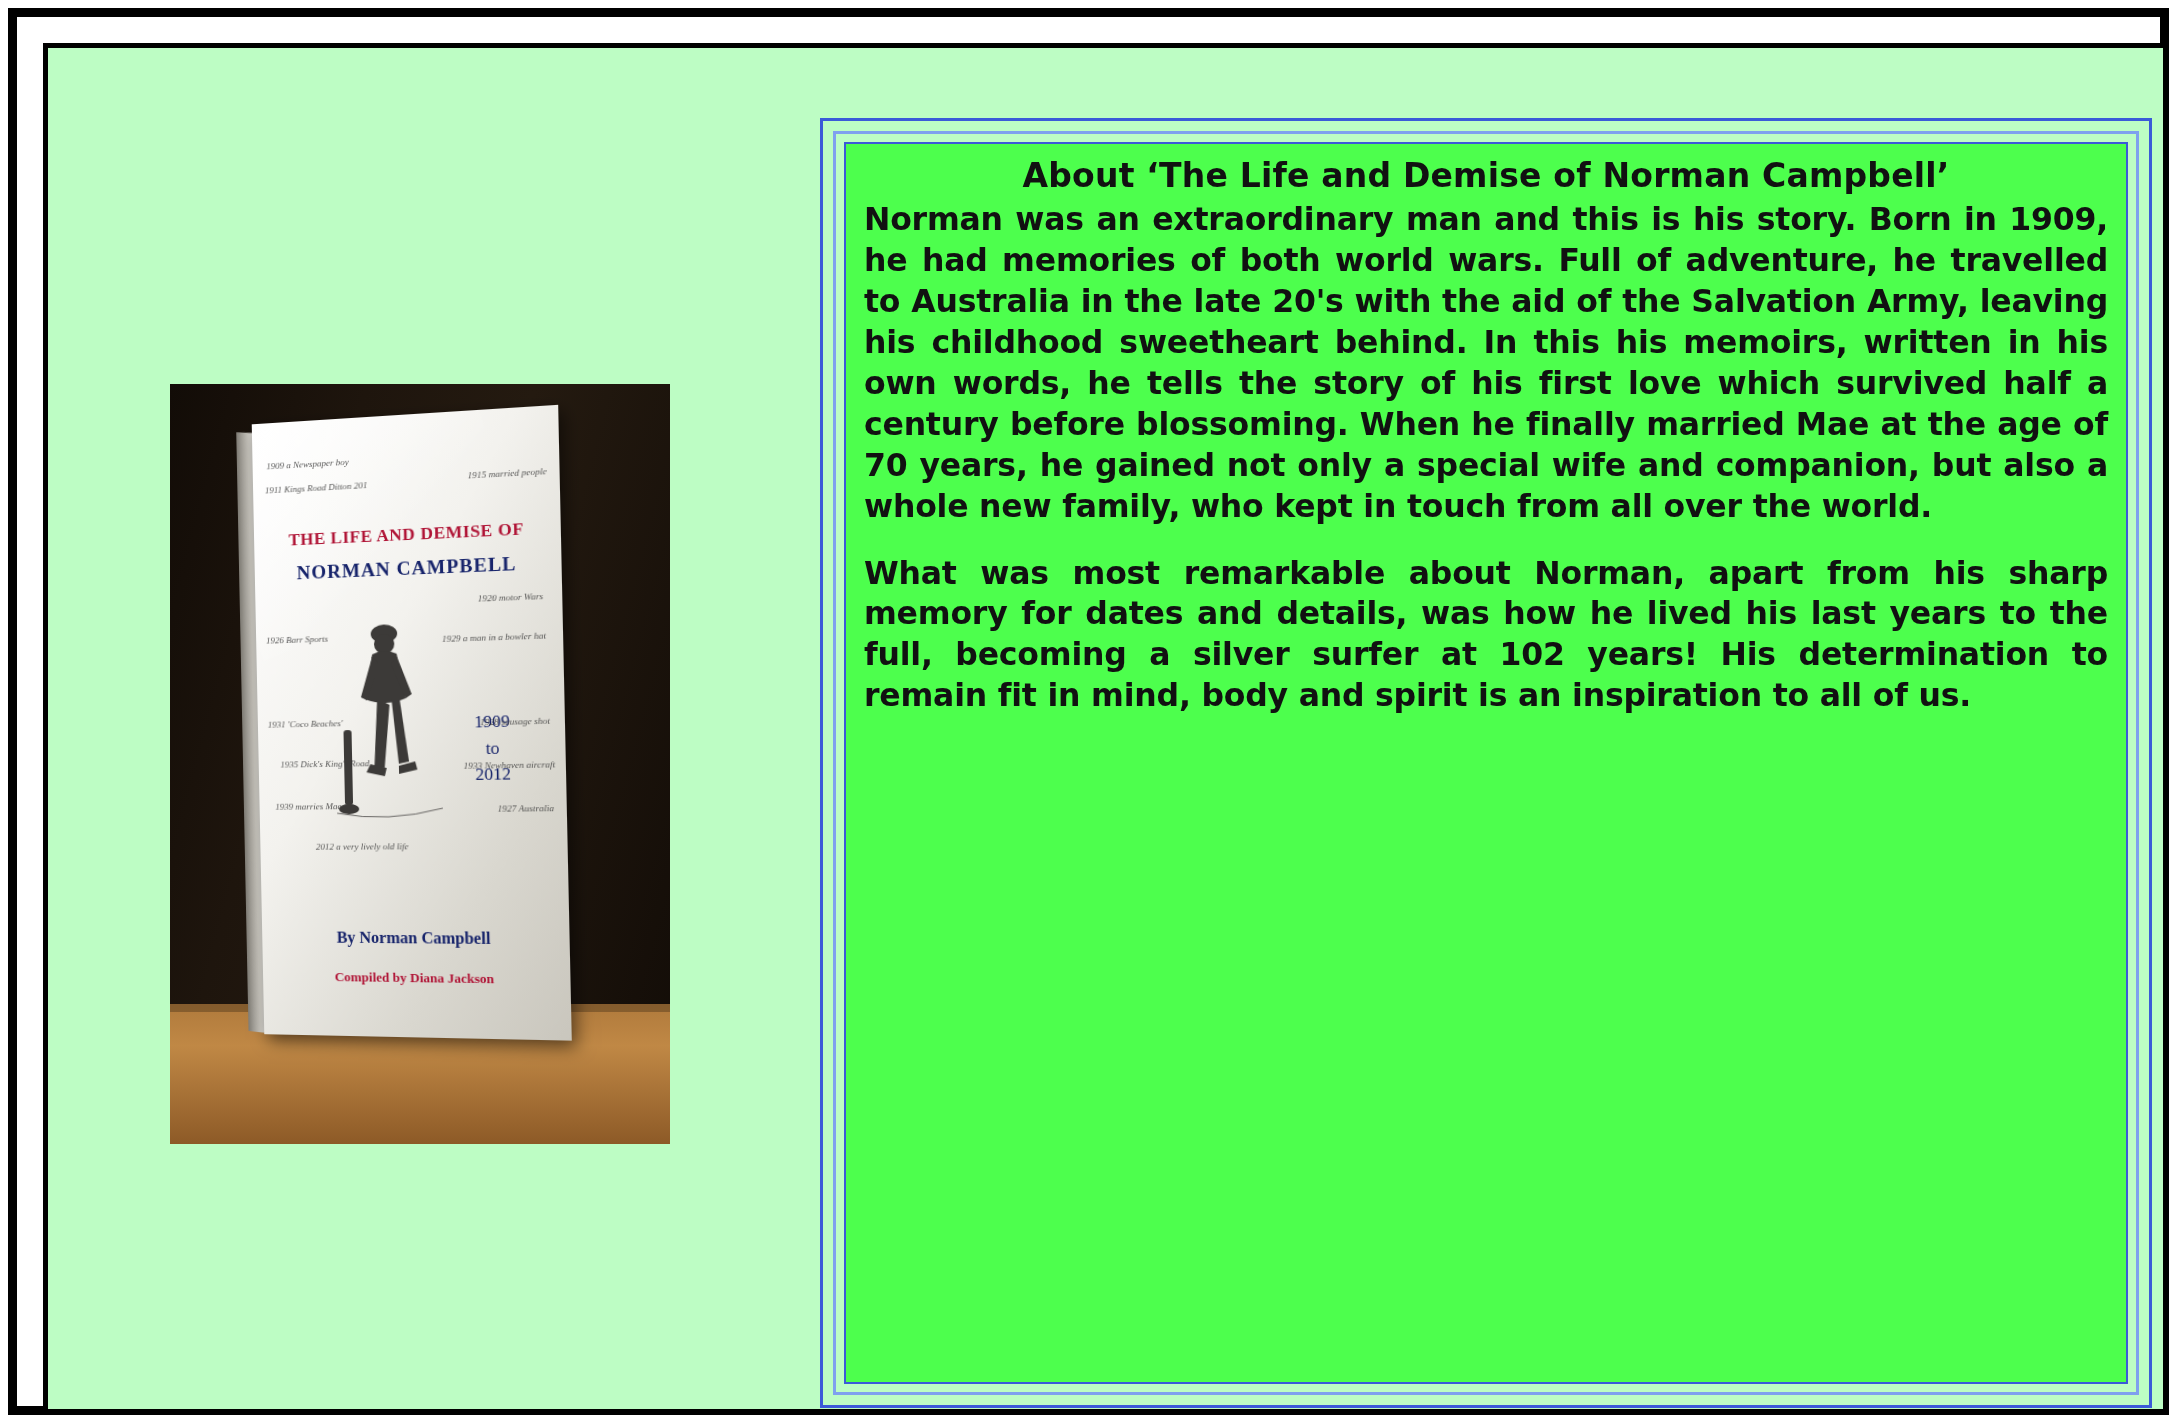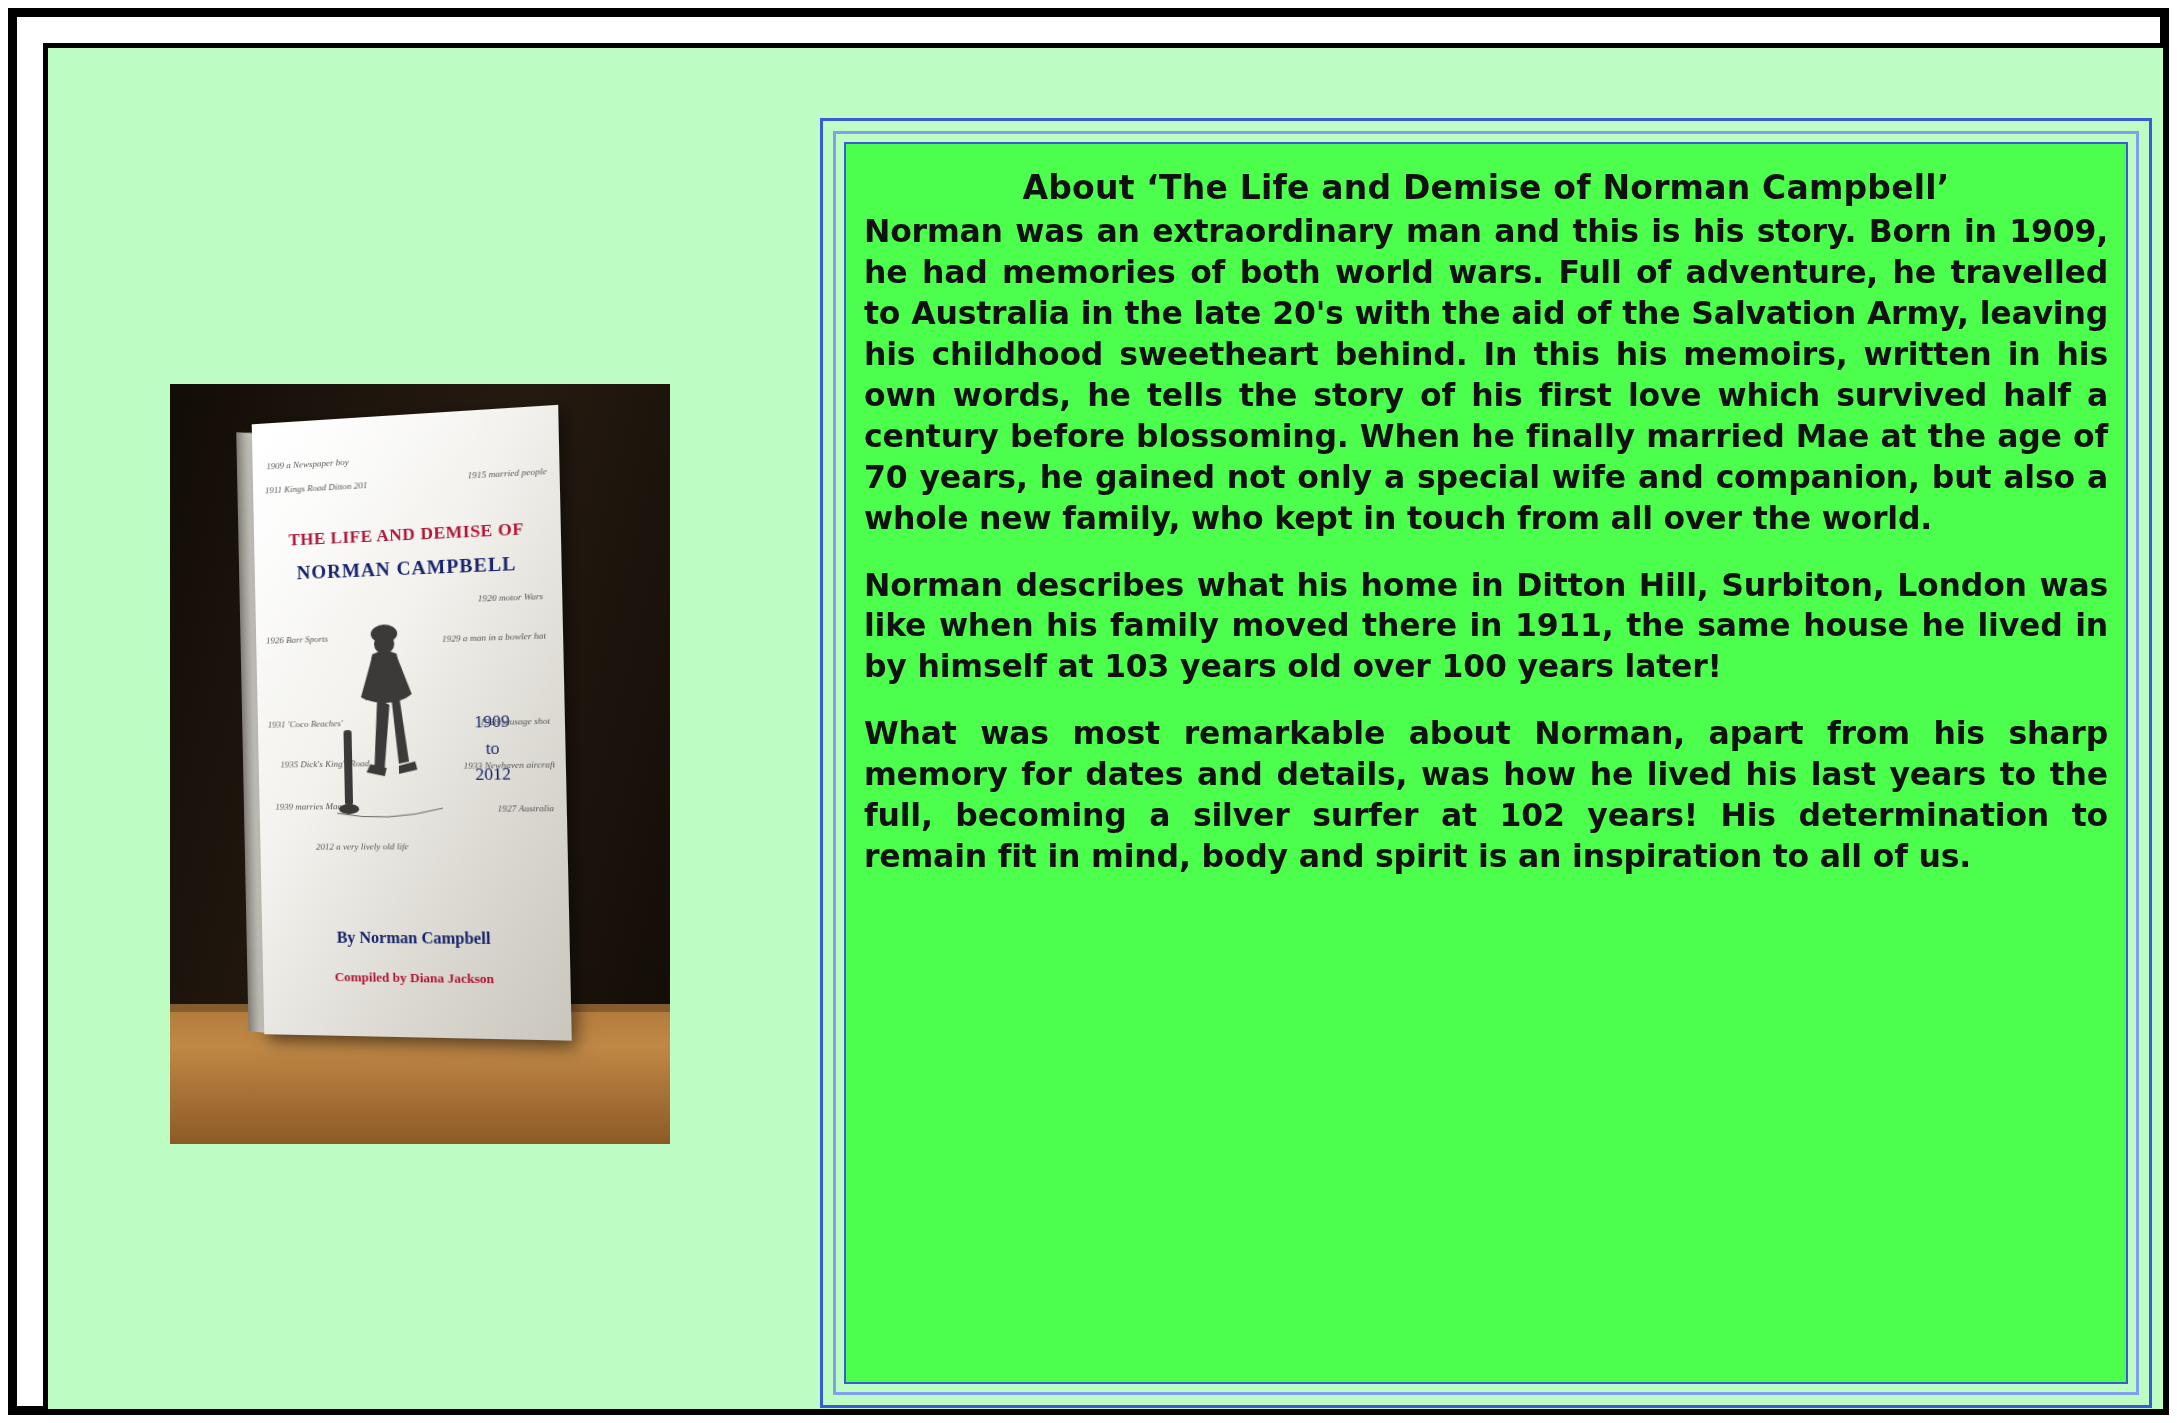--- a/index.html
+++ b/index.html
@@ -197,21 +197,21 @@
     box-sizing: border-box;
     border: 3px solid #7fa0ef;
     background: #bdfdc4;
   }
   .text-panel {
     position: absolute;
     left: 8px; top: 8px; right: 8px; bottom: 8px;
     box-sizing: border-box;
     border: 2px solid #3b5ad8;
     background: #4dff4d;
-    padding: 16px 18px 10px 18px;
+    padding: 4px 18px 10px 18px;
     overflow: hidden;
   }
   .panel-title {
     text-align: center;
     font-family: "DejaVu Sans", sans-serif;
     font-weight: bold;
     font-size: 33px;
     color: #111111;
     margin: 8px 0 4px 0;
     letter-spacing: .2px;
@@ -292,21 +292,20 @@
             <div class="cover-compiler">Compiled by Diana Jackson</div>
           </div>
         </div>
       </div>
 
       <div class="text-panel-outer">
         <div class="text-panel-mid">
           <div class="text-panel">
             <div class="panel-title">About ‘The Life and Demise of Norman Campbell’</div>
             <p class="body-text">Norman was an extraordinary man and this is his story. Born in 1909, he had memories of both world wars. Full of adventure, he travelled to Australia in the late 20's with the aid of the Salvation Army, leaving his childhood sweetheart behind. In this his memoirs, written in his own words, he tells the story of his first love which survived half a century before blossoming. When he finally married Mae at the age of 70 years, he gained not only a special wife and companion, but also a whole new family, who kept in touch from all over the world.</p>
-            <p class="body-text">Norman describes what his home in Ditton Hill, Surbiton, London was like when his family moved there in 1911, the same house he lived in by himself at 103 years old over 100 years later!</p>
             <p class="body-text">What was most remarkable about Norman, apart from his sharp memory for dates and details, was how he lived his last years to the full, becoming a silver surfer at 102 years! His determination to remain fit in mind, body and spirit is an inspiration to all of us.</p>
           </div>
         </div>
       </div>
 
     </div>
   </div>
 </div>
 
 </body></html>

